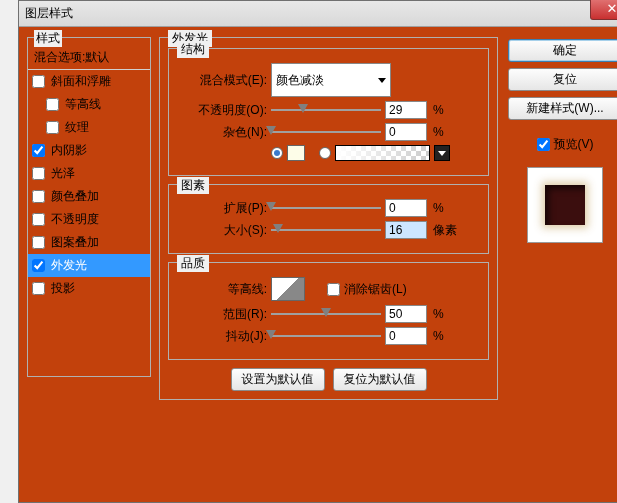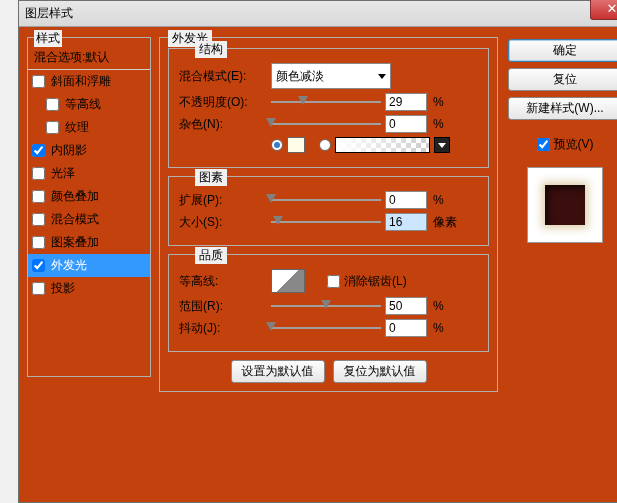--- a/index.html
+++ b/index.html
@@ -94,38 +94,39 @@
     position: relative;
   }
   .fieldset {
     border: 1px solid #b0b0b0;
     padding: 10px 10px 10px 10px;
     margin-bottom: 8px;
     position: relative;
   }
   .fieldset-label {
     position: absolute;
-    top: -8px; left: 26px;
+    top: -8px; left: 8px;
     background: #f0f0f0;
     padding: 0 4px;
   }
   .row {
     display: flex;
     align-items: center;
     margin: 4px 0;
     gap: 4px;
   }
   .row-label {
     width: 88px;
+    text-align: right;
     white-space: nowrap;
   }
   .select {
     border: 1px solid #888;
     background: #fff;
-    height: 26px;
+    height: 34px;
     display: inline-flex;
     align-items: center;
     padding: 0 4px;
     position: relative;
     cursor: pointer;
   }
   .select .arrow {
     margin-left: 4px;
     width: 0; height: 0;
     border-left: 4px solid transparent;
@@ -323,21 +324,21 @@
             <div class="style-item">
               <input type="checkbox" style="">
               <span>光泽</span>
             </div>
             <div class="style-item">
               <input type="checkbox" style="">
               <span>颜色叠加</span>
             </div>
             <div class="style-item">
               <input type="checkbox" style="">
-              <span>混合模式</span>
+              <span>不透明度</span>
             </div>
             <div class="style-item">
               <input type="checkbox" style="">
               <span>图案叠加</span>
             </div>
             <div class="style-item selected">
               <input type="checkbox" checked="" style="">
               <span>外发光</span>
             </div>
             <div class="style-item">

